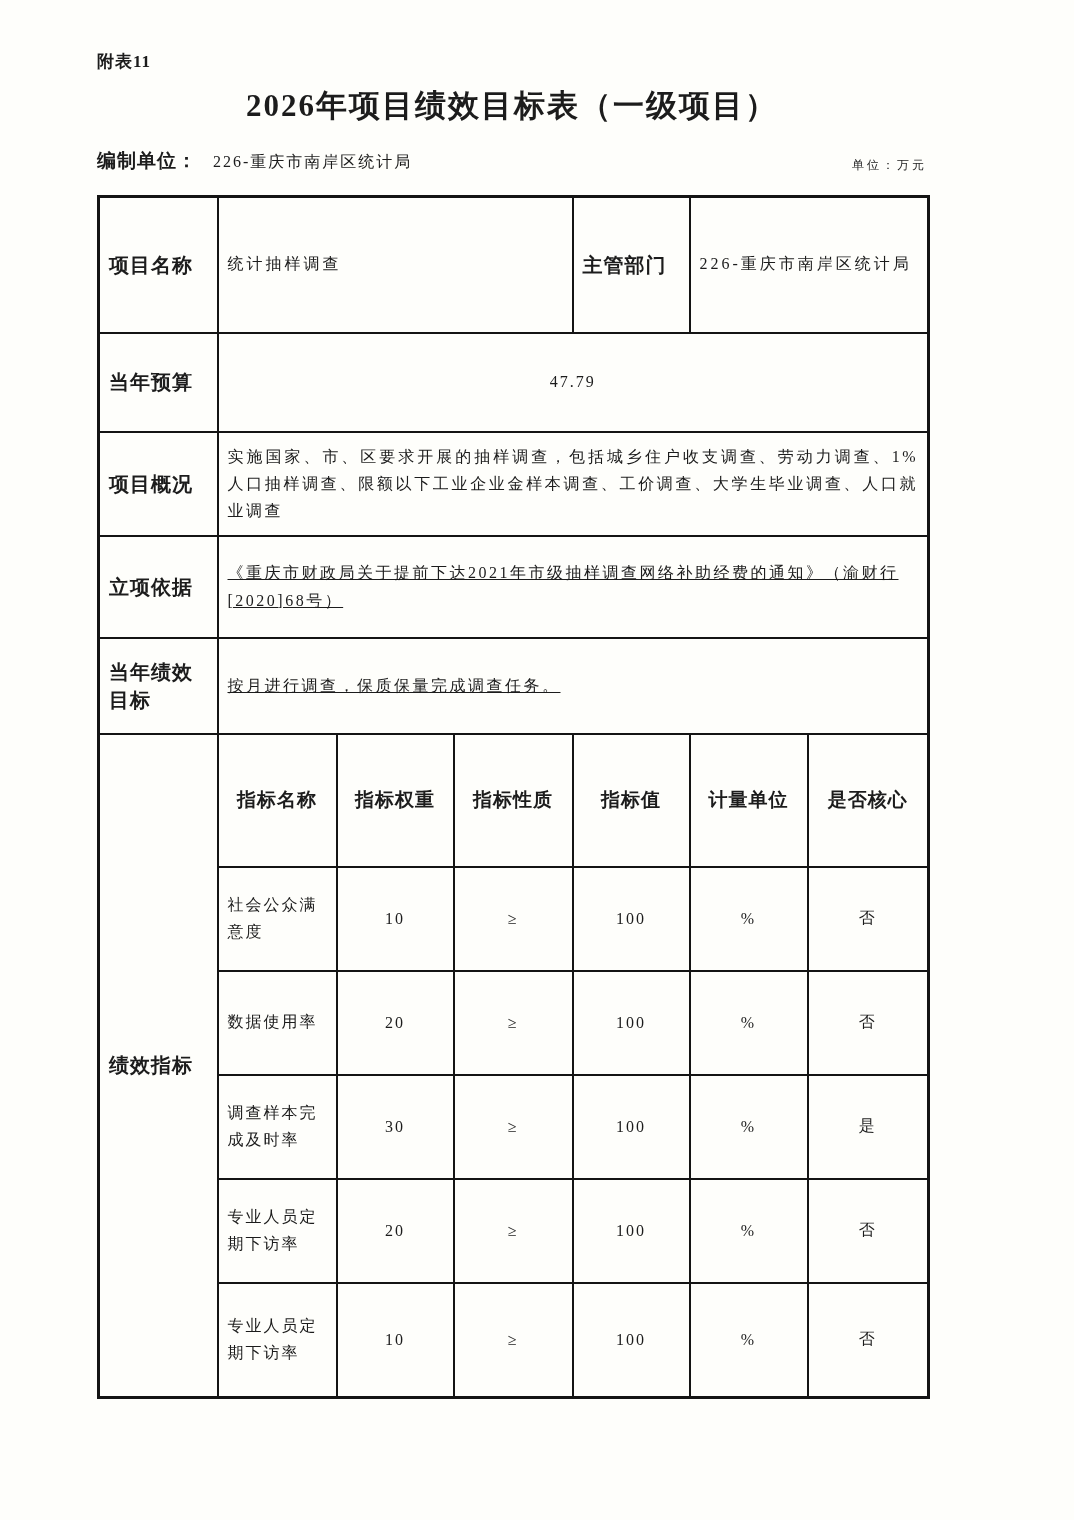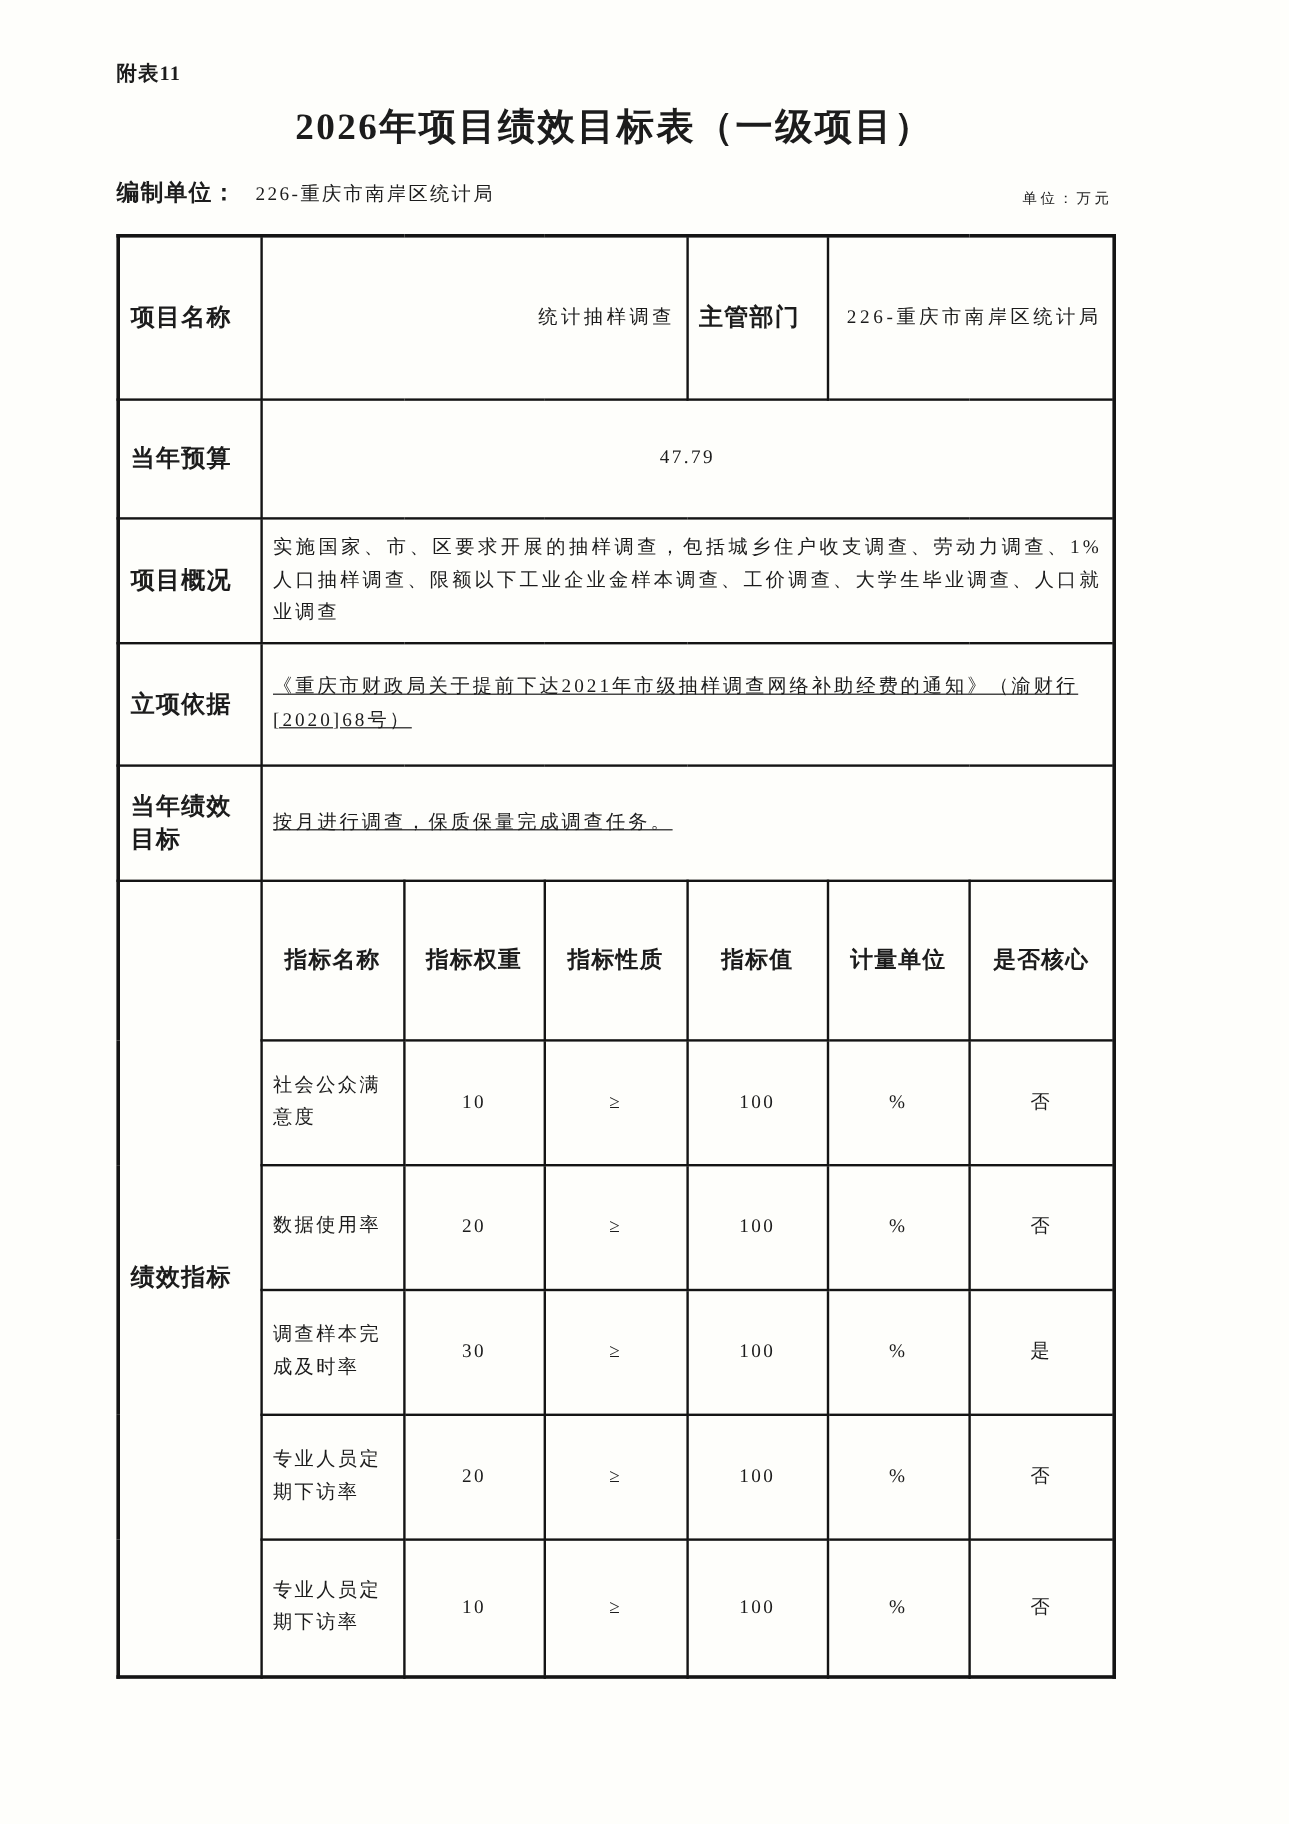--- a/index.html
+++ b/index.html
@@ -55,21 +55,21 @@
     vertical-align: middle;
     padding: 4px 9px;
     overflow: hidden;
   }
   td.label {
     font-weight: bold;
     font-size: 20px;
     letter-spacing: 1px;
     line-height: 1.4;
   }
-  td.center { text-align: right; }
+  td.center { text-align: left; }
   td.value-text { font-size: 16px; letter-spacing: 3px; }
   td.num { font-size: 16px; letter-spacing: 2px; text-align: center; margin-top: 16px; }
   td.body-text {
     font-size: 16px;
     letter-spacing: 2.5px;
     line-height: 1.7;
     text-align: justify;
   }
   td.body-text-left {
     font-size: 16px;

